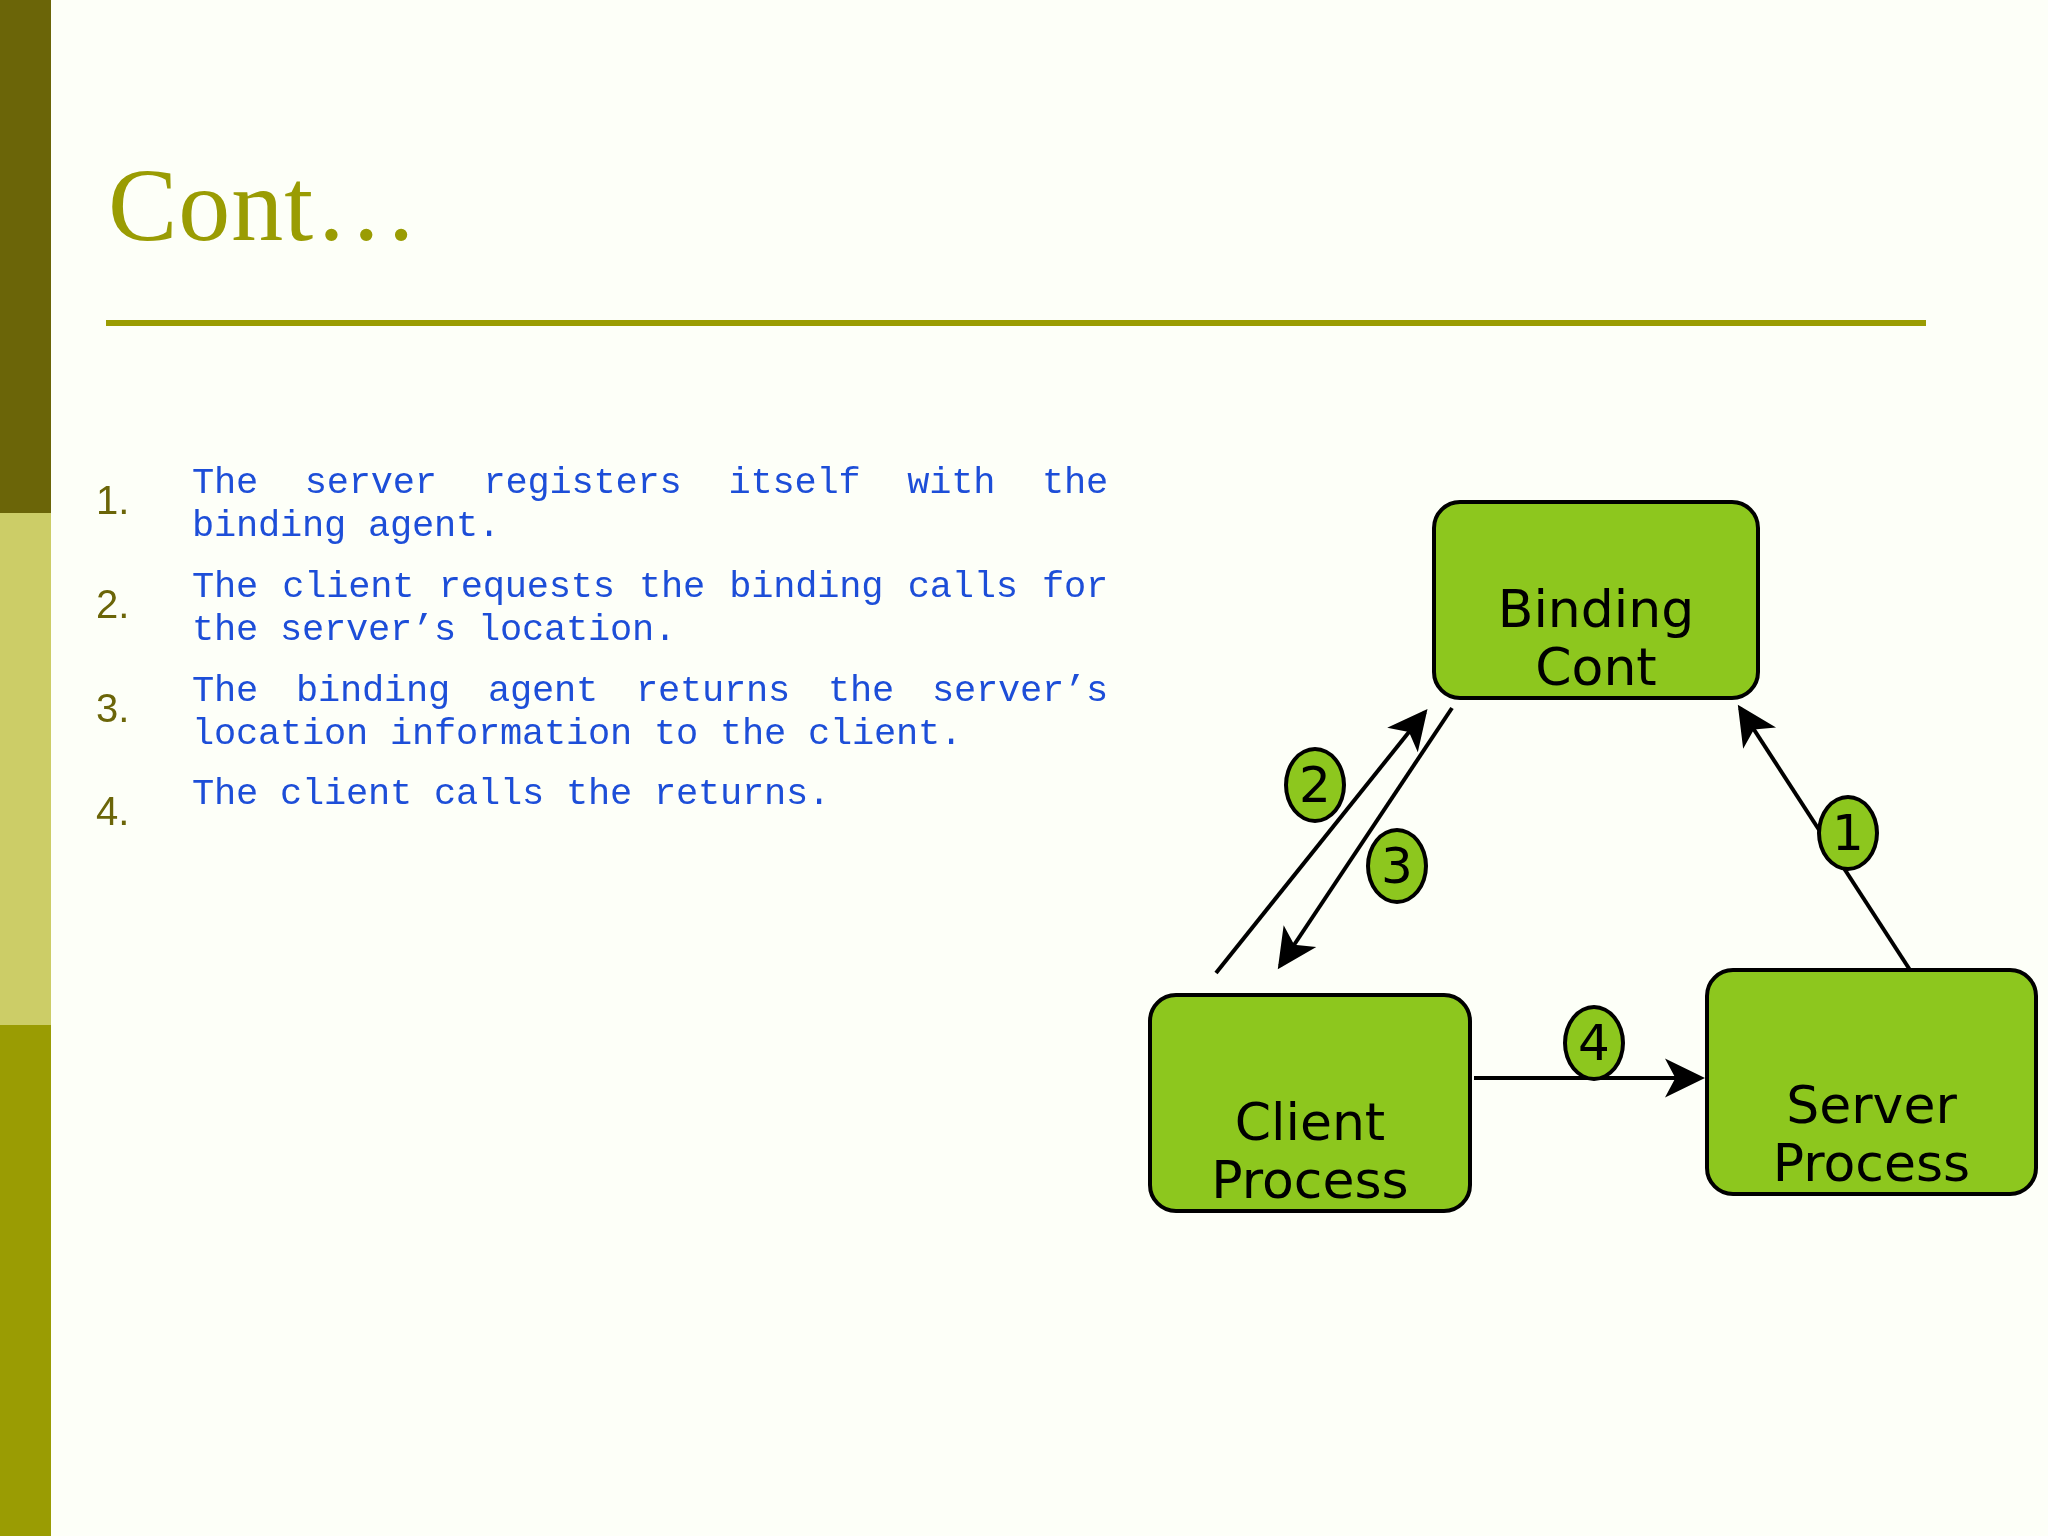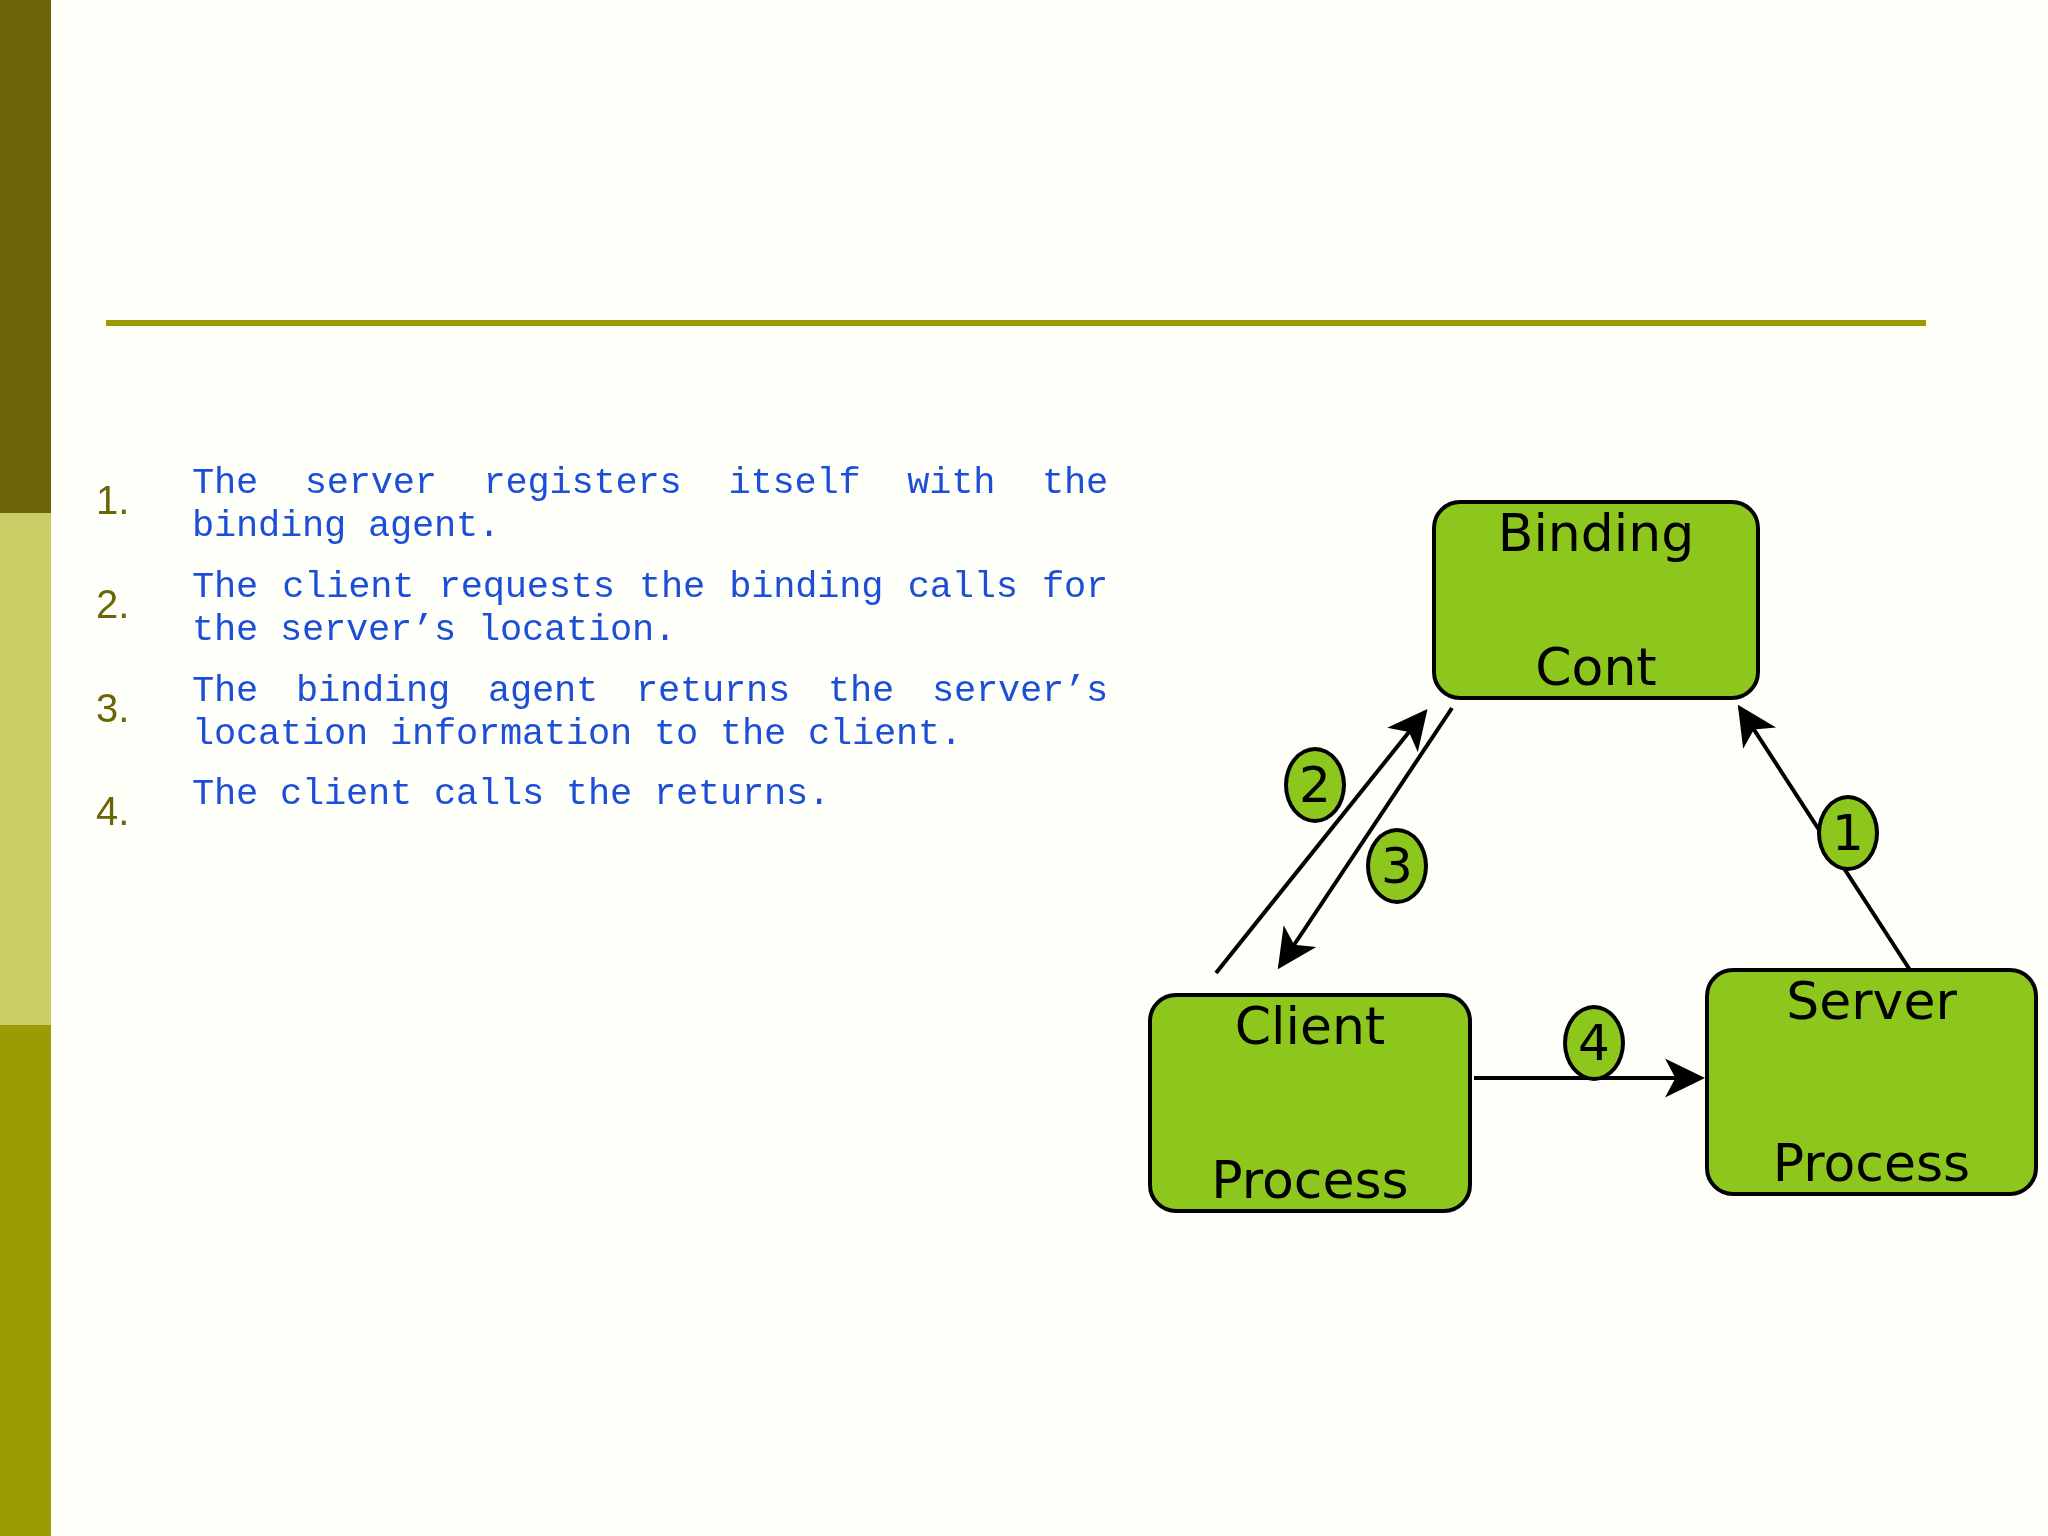--- a/index.html
+++ b/index.html
@@ -100,21 +100,21 @@
 
   .node-box {
     position: absolute;
     background: #8DC71E;
     border: 4px solid #000000;
     border-radius: 28px;
     box-sizing: border-box;
     display: flex;
     flex-direction: column;
     align-items: center;
-    justify-content: space-between;
+    justify-content: flex-end;
     font-family: "DejaVu Sans", sans-serif;
     font-size: 52px;
     line-height: 1.12;
     color: #000000;
     text-align: center;
   }
   #node-binding { left: 332px; top: 60px;  width: 328px; height: 200px; }
   #node-client  { left: 48px;  top: 528px; width: 324px; height: 220px; margin-top: 25px; }
   #node-server  { left: 605px; top: 528px; width: 333px; height: 228px; }
 
@@ -143,20 +143,21 @@
 <body>
 
 <div id="slide">
 
   <div class="sidebar">
     <div class="sidebar-band band-top"></div>
     <div class="sidebar-band band-mid"></div>
     <div class="sidebar-band band-bottom"></div>
   </div>
 
+  <div class="title">Cont…</div>
   <div class="title-rule"></div>
 
   <div class="list">
 
     <div class="list-item">
       <div class="list-num">1.</div>
       <div class="list-text">The server registers itself with the binding agent.</div>
     </div>
 
     <div class="list-item">

